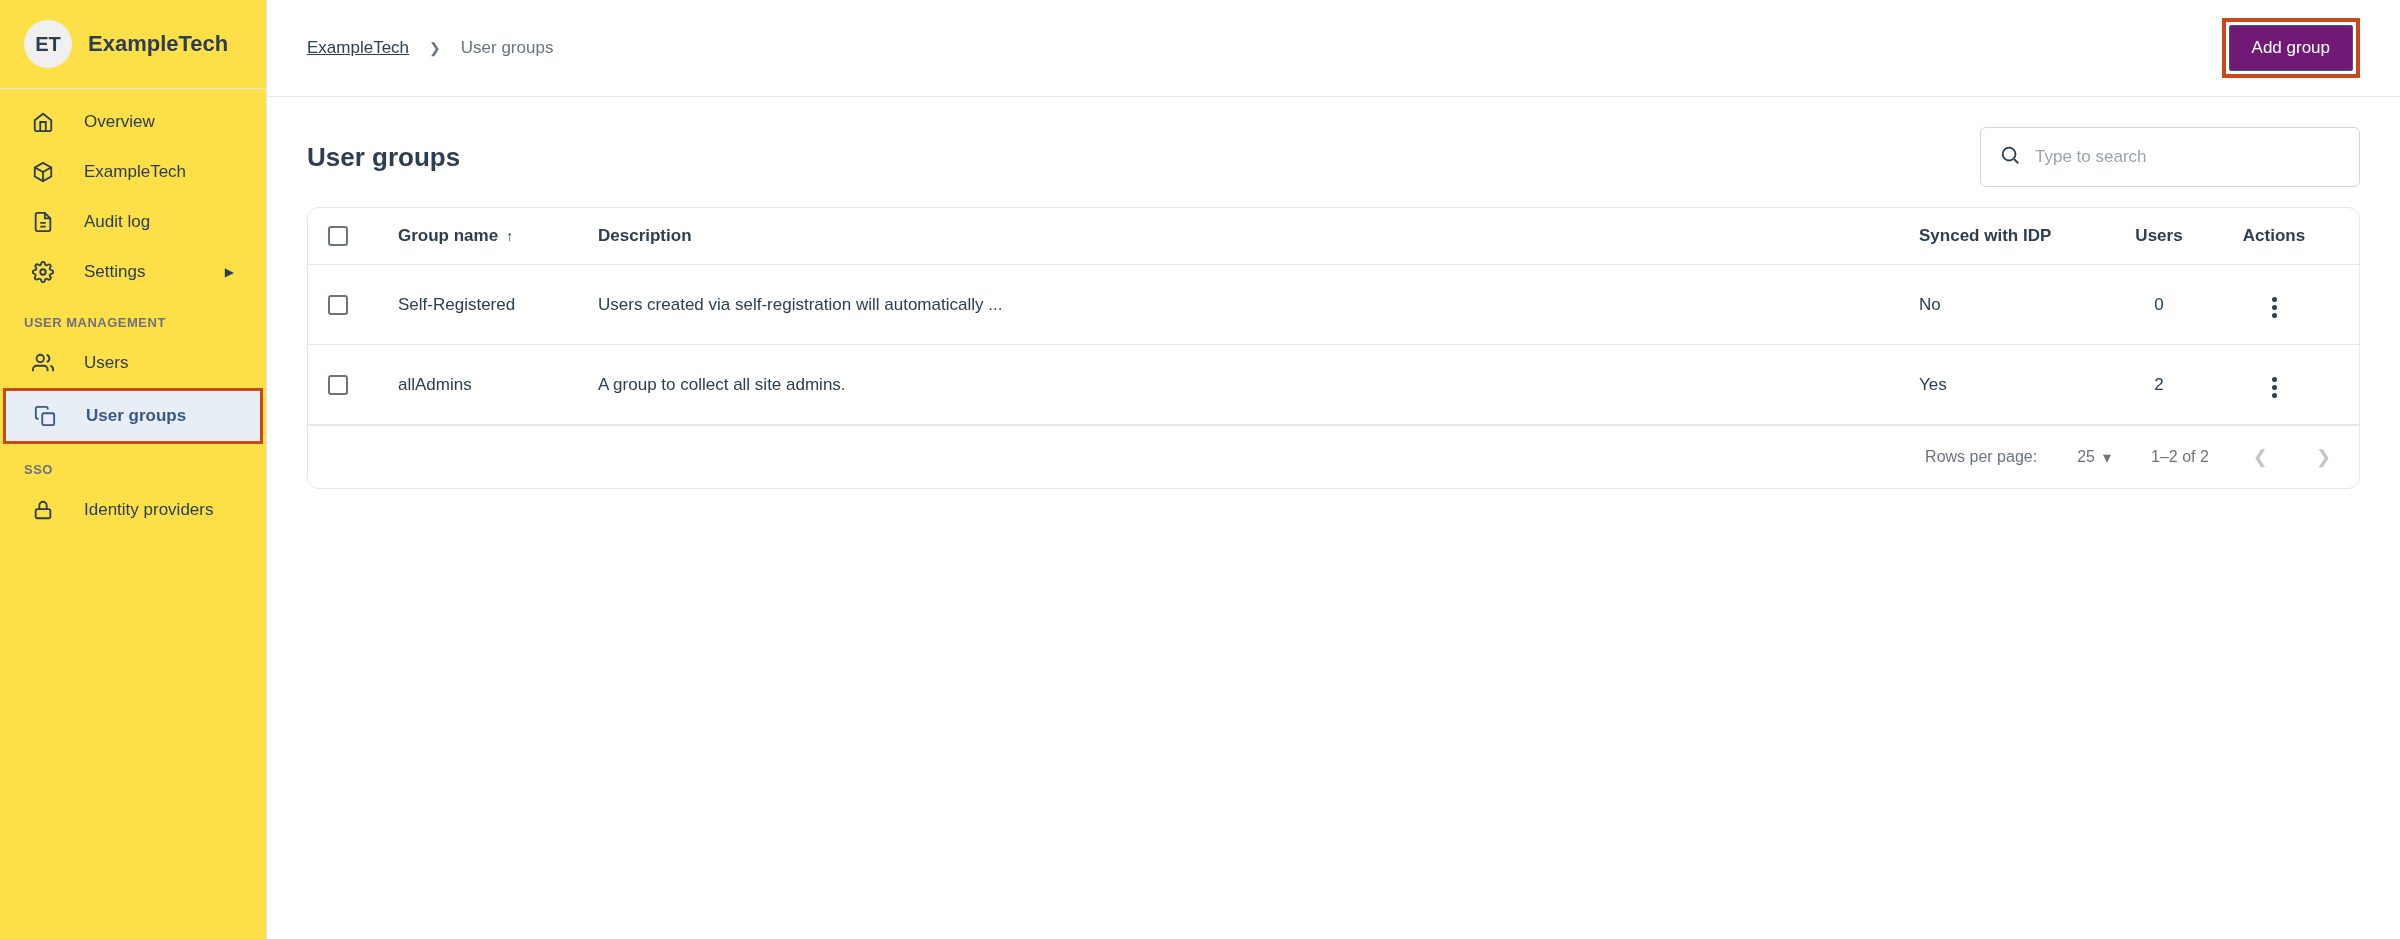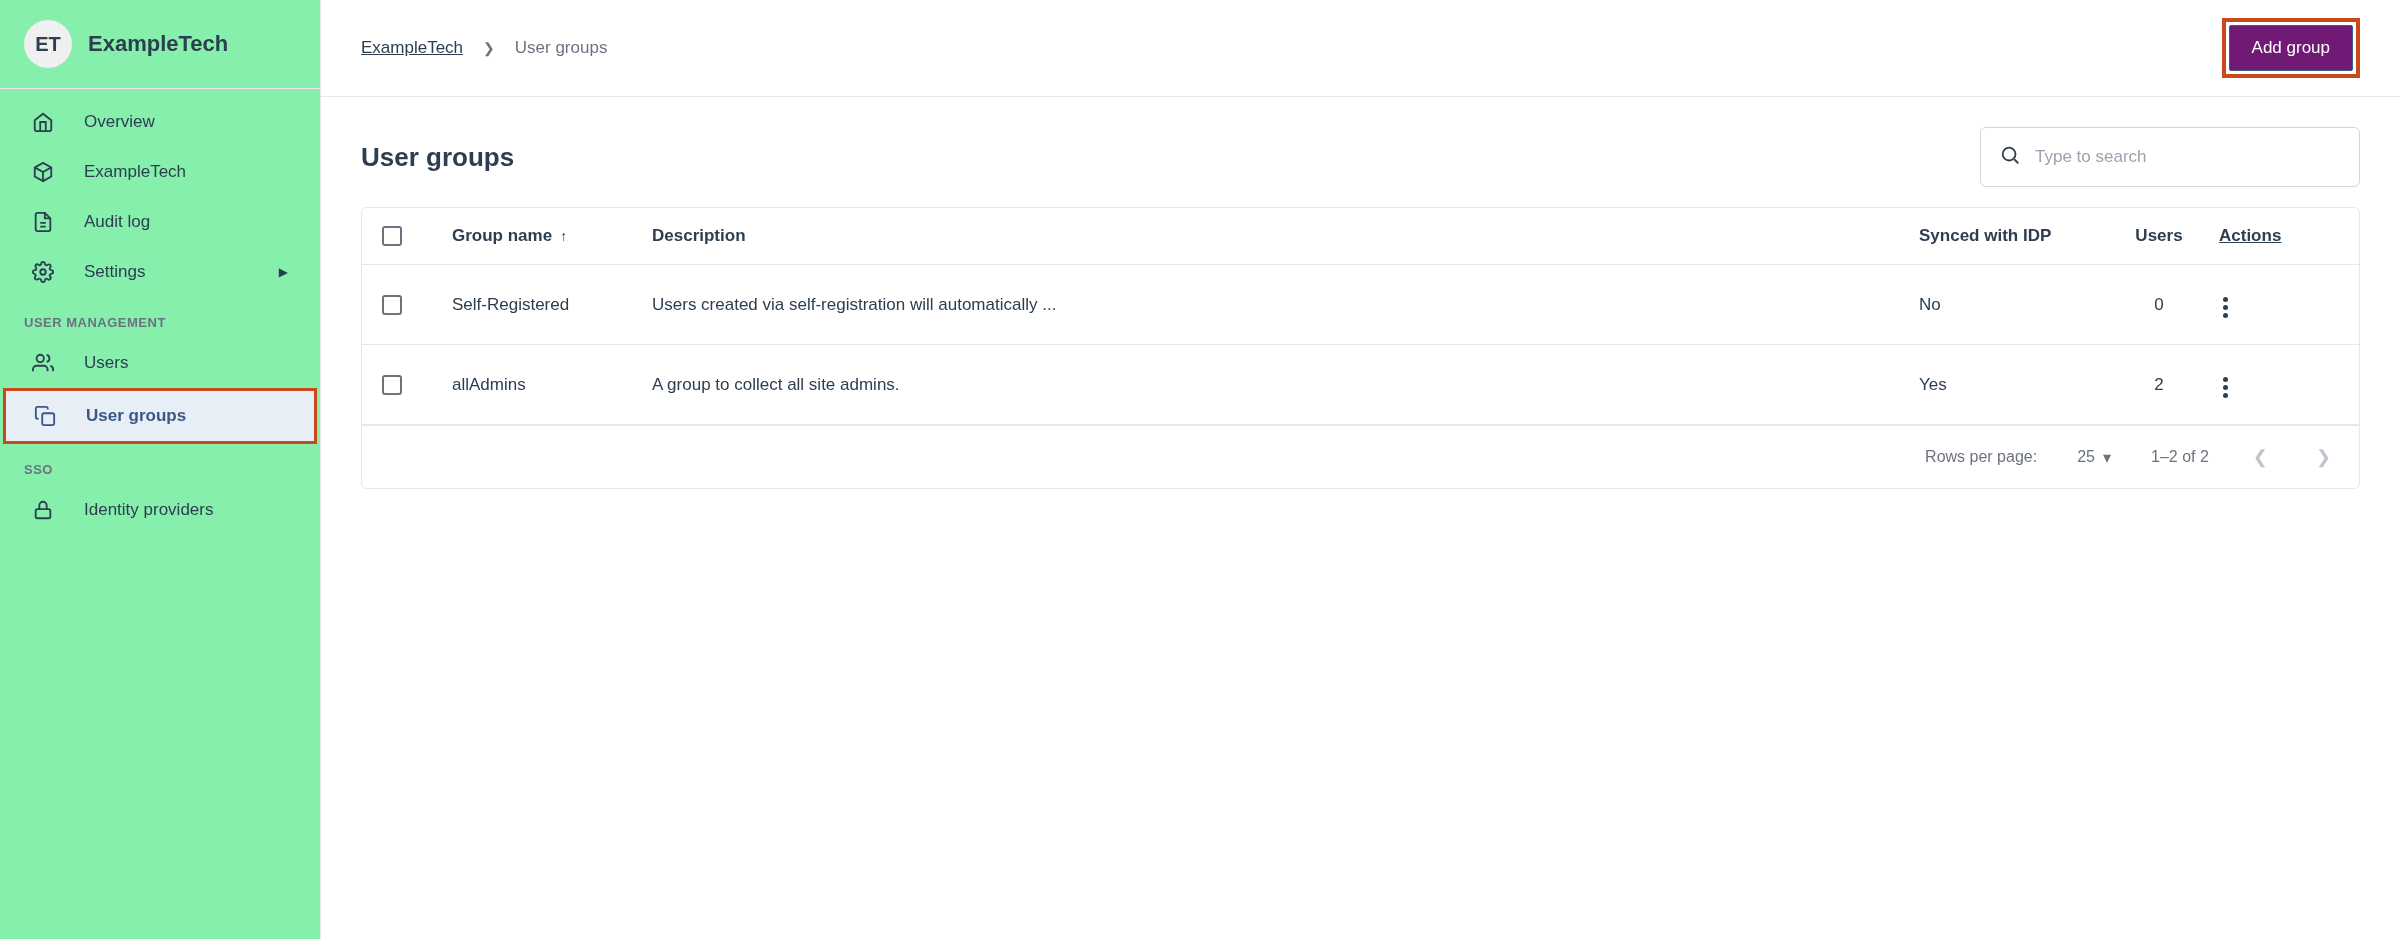--- a/index.html
+++ b/index.html
@@ -1,20 +1,20 @@
 <!DOCTYPE html>
 <html><head>
   <meta charset="utf-8">
   <style>
     * { box-sizing: border-box; margin: 0; padding: 0; }
     body { font-family: -apple-system, BlinkMacSystemFont, "Segoe UI", sans-serif; color: #2c3e50; background: #fff; }
     .app { display: flex; min-height: 100vh; }
 
     
-    .sidebar { width: 321px; border-right: 1px solid #e5e7eb; background: #86efac; }
+    .sidebar { width: 267px; border-right: 1px solid #e5e7eb; background: #fde047; }
     .org-header { display: flex; align-items: center; gap: 16px; padding: 20px 24px; border-bottom: 1px solid #e5e7eb; }
     .org-avatar { width: 48px; height: 48px; border-radius: 50%; background: #f0f0f0; display: flex; align-items: center; justify-content: center; font-weight: 600; font-size: 20px; color: #2c3e50; }
     .org-name { font-size: 22px; font-weight: 700; color: #2c3e50; }
     .nav { padding-top: 8px; }
     .nav-item { display: flex; align-items: center; gap: 30px; padding: 14px 32px; cursor: pointer; color: #2c3e50; font-size: 17px; position: relative; }
     .nav-item.active { background: #e8eef5; color: #3a5785; border-left: 4px solid #3a5785; padding-left: 28px; font-weight: 600; }
     .nav-item.highlighted { border: 3px solid #c84a1c; margin: 0 3px; }
     .nav-icon { width: 22px; height: 22px; display:flex; align-items:center; justify-content:center; flex-shrink:0; }
     .nav-section { padding: 18px 24px 8px; font-size: 13px; font-weight: 600; letter-spacing: 0.5px; color: #6b7280; text-transform: uppercase; }
     .nav-item .arrow-right { margin-left:auto; font-size:12px; color:#2c3e50; }
@@ -30,29 +30,29 @@
     .add-button { background:#701a75; color:#fff; border:1px solid #3d5a80; padding: 12px 22px; font-size:17px; cursor:pointer; border-radius:2px; }
 
     .content { padding: 30px 40px; }
     .page-header { display:flex; align-items:center; gap: 20px; margin-bottom: 20px; }
     .page-title { font-size: 26px; font-weight:700; color:#2c3e50; }
     .search { margin-left:auto; display:flex; align-items:center; gap:14px; border:1px solid #d1d5db; border-radius:6px; padding: 16px 18px; width: 380px; }
     .search input { border:none; outline:none; font-size:17px; flex:1; color:#2c3e50; }
     .search input::placeholder { color:#9ca3af; }
 
     
-    .table { border:1px solid #e5e7eb; border-radius:6px; overflow:hidden; }
+    .table { border:1px solid #e5e7eb; border-radius:12px; overflow:hidden; }
     .tr { display:grid; grid-template-columns: 70px 200px 1fr 180px 120px 120px; align-items:center; padding: 22px 20px; border-bottom:1px solid #e5e7eb; font-size:17px; }
     .tr.head { font-weight:700; color:#2c3e50; padding:18px 20px; }
     .tr:last-child { border-bottom:none; }
     .checkbox { width:20px; height:20px; border:2px solid #6b7280; border-radius:3px; cursor:pointer; }
     .sort-arrow { margin-left:8px; font-size:14px; }
     .cell-desc { color:#2c3e50; white-space:nowrap; overflow:hidden; text-overflow:ellipsis; padding-right:20px; }
     .cell-users { text-align:center; }
-    .cell-actions { text-align:left; padding-right: 10px; text-decoration: underline; }
+    .cell-actions { text-align:center; padding-right: 10px; }
     .kebab { display:inline-flex; flex-direction:column; gap:3px; cursor:pointer; padding:4px; }
     .kebab span { width:5px; height:5px; background:#2c3e50; border-radius:50%; }
 
     
     .pagination { display:flex; align-items:center; justify-content:flex-end; gap: 40px; padding: 20px 24px; color:#6b7280; font-size:16px; border-top:1px solid #e5e7eb; }
     .rows-select { display:flex; align-items:center; gap:8px; }
     .page-arrow { color:#c0c4cc; cursor:pointer; font-size:18px; padding:0 4px; }
 
     svg { stroke: currentColor; fill: none; stroke-width: 2; }
   </style>

